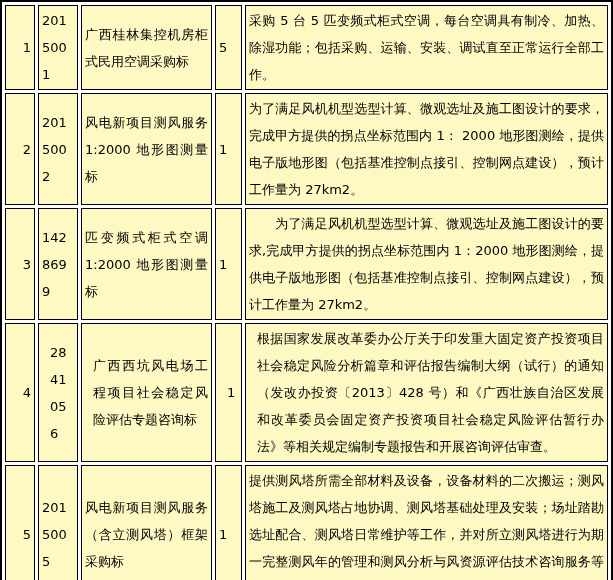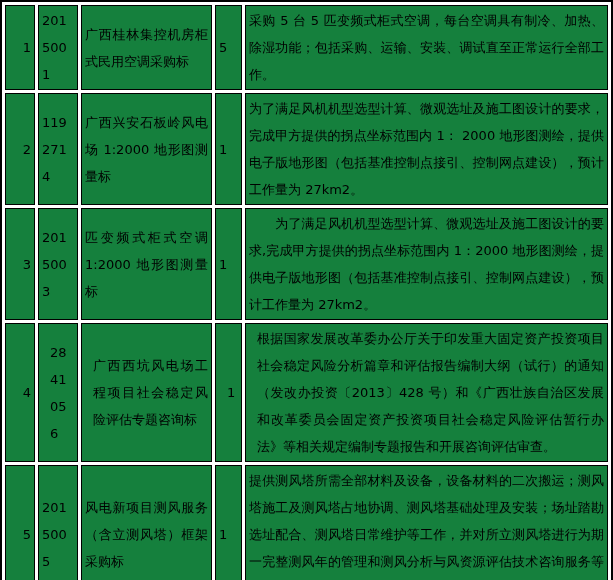--- a/index.html
+++ b/index.html
@@ -15,21 +15,21 @@
     border-collapse: separate;
     border-spacing: 3px;
     border: 2px solid #000000;
     width: 613px;
     table-layout: fixed;
     box-sizing: border-box;
   }
   table.doc-table td {
     border: 1px solid #000000;
     box-sizing: border-box;
-    background: #15803d;
+    background: #fef9c3;
     color: #000000;
     font-size: 13px;
     line-height: 27px;
     vertical-align: middle;
     padding: 1px 3px;
     overflow: hidden;
   }
   
   td.c-seq  { text-align: right;  padding-right: 3px; font-size: 12px; }
   td.c-code { text-align: left;   word-break: break-all; font-size: 12px; line-height: 26px; padding: 1px 2px; }
@@ -58,28 +58,28 @@
     <tbody>
       <tr class="r1">
         <td class="c-seq">1</td>
         <td class="c-code">2015001</td>
         <td class="c-title">广西桂林集控机房柜式民用空调采购标</td>
         <td class="c-qty">5</td>
         <td class="c-desc">采购 5 台 5 匹变频式柜式空调，每台空调具有制冷、加热、除湿功能；包括采购、运输、安装、调试直至正常运行全部工作。</td>
       </tr>
       <tr class="r2">
         <td class="c-seq">2</td>
-        <td class="c-code">1192714</td>
-        <td class="c-title">广西兴安石板岭风电场 1:2000 地形图测量标</td>
+        <td class="c-code">2015002</td>
+        <td class="c-title">风电新项目测风服务 1:2000 地形图测量标</td>
         <td class="c-qty">1</td>
         <td class="c-desc">为了满足风机机型选型计算、微观选址及施工图设计的要求，完成甲方提供的拐点坐标范围内 1： 2000 地形图测绘，提供电子版地形图（包括基准控制点接引、控制网点建设），预计工作量为 27km2。</td>
       </tr>
       <tr class="r3">
         <td class="c-seq">3</td>
-        <td class="c-code">2015003</td>
+        <td class="c-code">1428699</td>
         <td class="c-title">匹变频式柜式空调 1:2000 地形图测量标</td>
         <td class="c-qty">1</td>
         <td class="c-desc">　　为了满足风机机型选型计算、微观选址及施工图设计的要求,完成甲方提供的拐点坐标范围内 1：2000 地形图测绘，提供电子版地形图（包括基准控制点接引、控制网点建设），预计工作量为 27km2。</td>
       </tr>
       <tr class="r4">
         <td class="c-seq">4</td>
         <td class="c-code">2841056</td>
         <td class="c-title">广西西坑风电场工程项目社会稳定风险评估专题咨询标</td>
         <td class="c-qty">1</td>
         <td class="c-desc">根据国家发展改革委办公厅关于印发重大固定资产投资项目社会稳定风险分析篇章和评估报告编制大纲（试行）的通知（发改办投资〔2013〕428 号）和《广西壮族自治区发展和改革委员会固定资产投资项目社会稳定风险评估暂行办法》等相关规定编制专题报告和开展咨询评估审查。</td>

